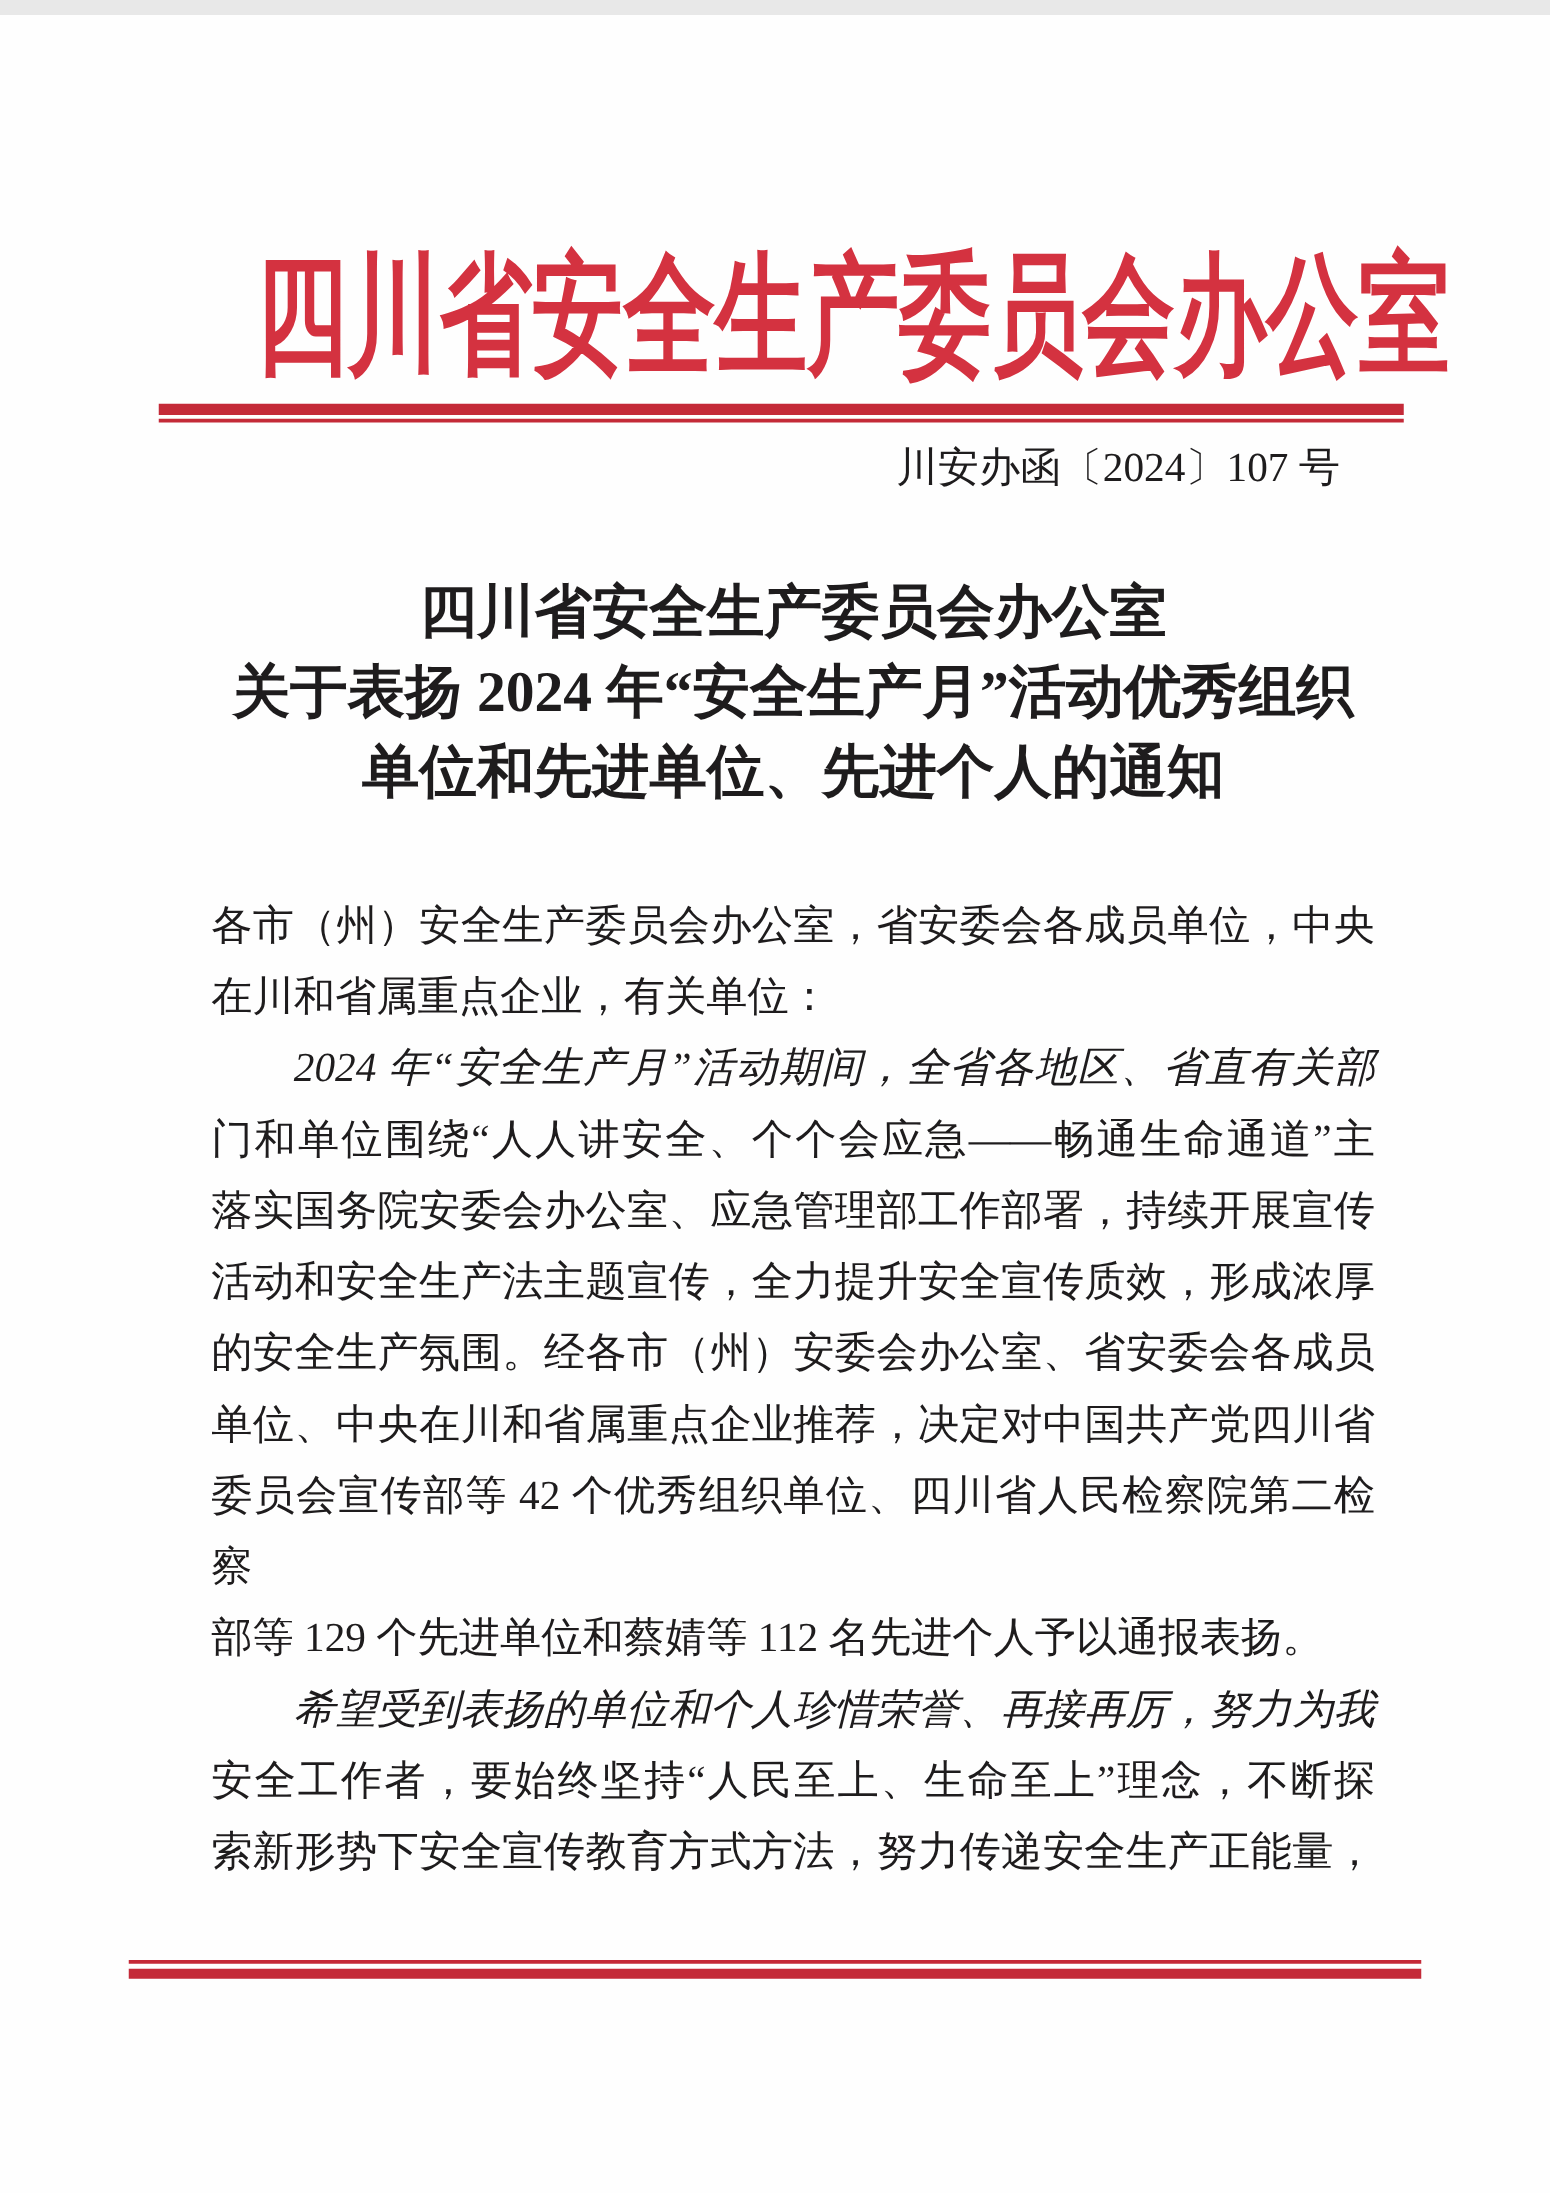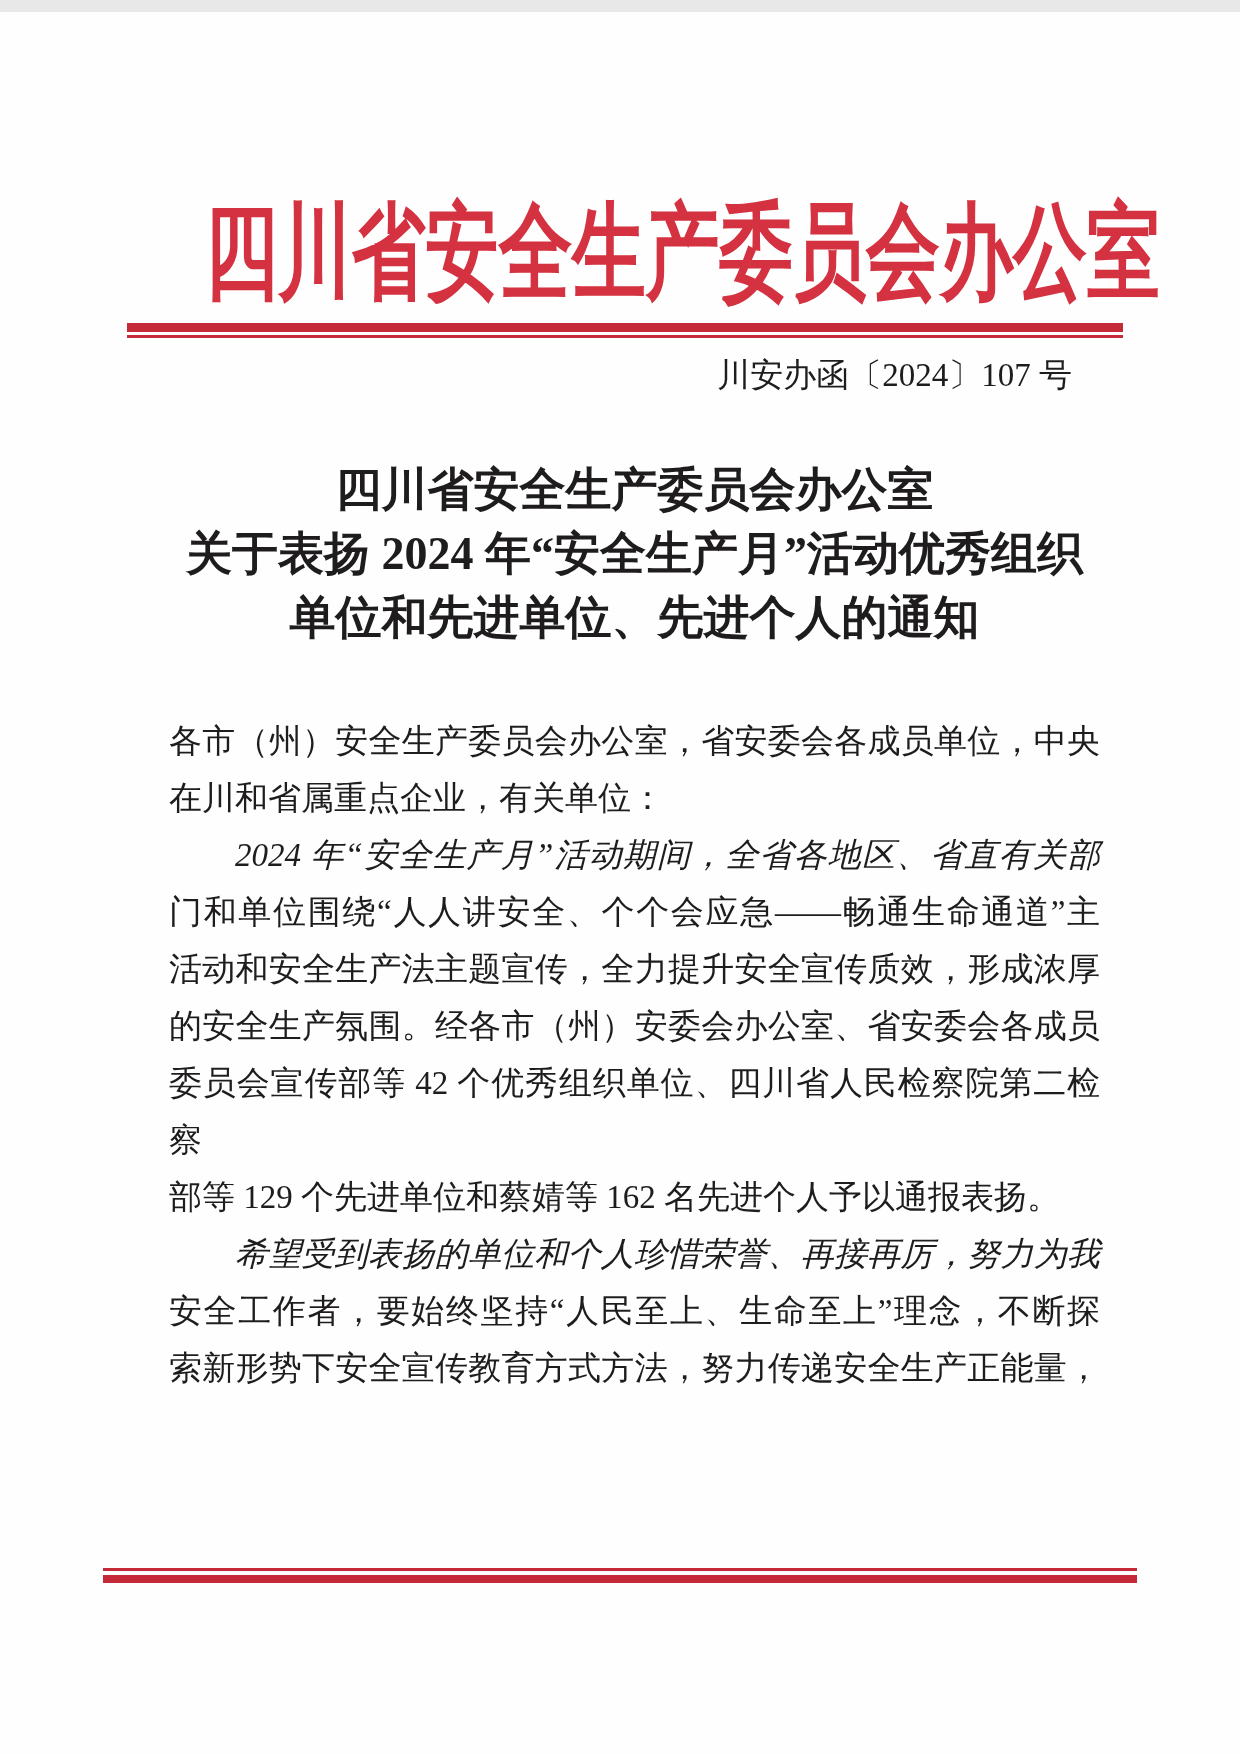--- a/index.html
+++ b/index.html
@@ -118,24 +118,26 @@
     <div class="title-line">四川省安全生产委员会办公室</div>
     <div class="title-line">关于表扬 2024 年“安全生产月”活动优秀组织</div>
     <div class="title-line">单位和先进单位、先进个人的通知</div>
   </h1>
 
   <main class="body-block">
     <div class="body-line justify">各市（州）安全生产委员会办公室，省安委会各成员单位，中央</div>
     <div class="body-line">在川和省属重点企业，有关单位：</div>
     <div class="body-line justify indent">2024 年“安全生产月”活动期间，全省各地区、省直有关部</div>
     <div class="body-line justify">门和单位围绕“人人讲安全、个个会应急——畅通生命通道”主</div>
+    <div class="body-line justify">落实国务院安委会办公室、应急管理部工作部署，持续开展宣传</div>
     <div class="body-line justify">活动和安全生产法主题宣传，全力提升安全宣传质效，形成浓厚</div>
     <div class="body-line justify">的安全生产氛围。经各市（州）安委会办公室、省安委会各成员</div>
+    <div class="body-line justify">单位、中央在川和省属重点企业推荐，决定对中国共产党四川省</div>
     <div class="body-line justify">委员会宣传部等 42 个优秀组织单位、四川省人民检察院第二检察</div>
-    <div class="body-line">部等 129 个先进单位和蔡婧等 162 名先进个人予以通报表扬。</div>
+    <div class="body-line">部等 129 个先进单位和蔡婧等 112 名先进个人予以通报表扬。</div>
     <div class="body-line justify indent">希望受到表扬的单位和个人珍惜荣誉、再接再厉，努力为我</div>
     <div class="body-line justify">安全工作者，要始终坚持“人民至上、生命至上”理念，不断探</div>
     <div class="body-line justify">索新形势下安全宣传教育方式方法，努力传递安全生产正能量，</div>
   </main>
 
   <div class="rule rule-bottom">
     <div class="rule-thin"></div>
     <div class="rule-gap"></div>
     <div class="rule-thick"></div>
   </div>

